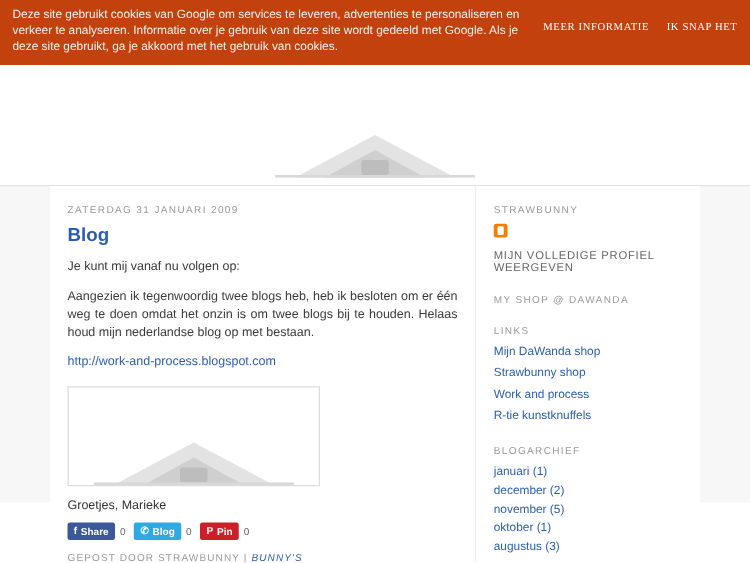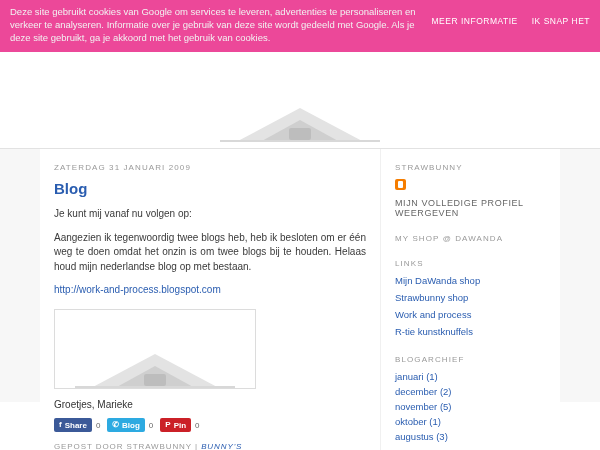--- a/index.html
+++ b/index.html
@@ -12,21 +12,21 @@
     overflow: hidden;
     background: #ffffff;
     font-family: "Liberation Sans", sans-serif;
     font-size: 11px;
     color: #333333;
   }
 
   
   .cookie-bar {
     position: relative;
-    background: #ec4899;
+    background: #c2410c;
     color: #ffffff;
     padding: 6px 10px 8px 10px;
     min-height: 38px;
     box-sizing: border-box;
     display: flex;
     align-items: flex-start;
   }
   .cookie-text {
     font-size: 9.5px;
     line-height: 1.35;
@@ -40,20 +40,21 @@
     align-items: flex-start;
     padding-top: 10px;
     white-space: nowrap;
   }
   .cookie-link {
     color: #ffffff;
     font-size: 8.5px;
     letter-spacing: 0.5px;
     text-decoration: none;
     cursor: pointer;
+    font-family: Liberation Serif, serif;
   }
 
   
   .page {
     background: #f7f7f7;
     height: 350px;
     box-sizing: border-box;
     position: relative;
   }
   .content-wrap {

